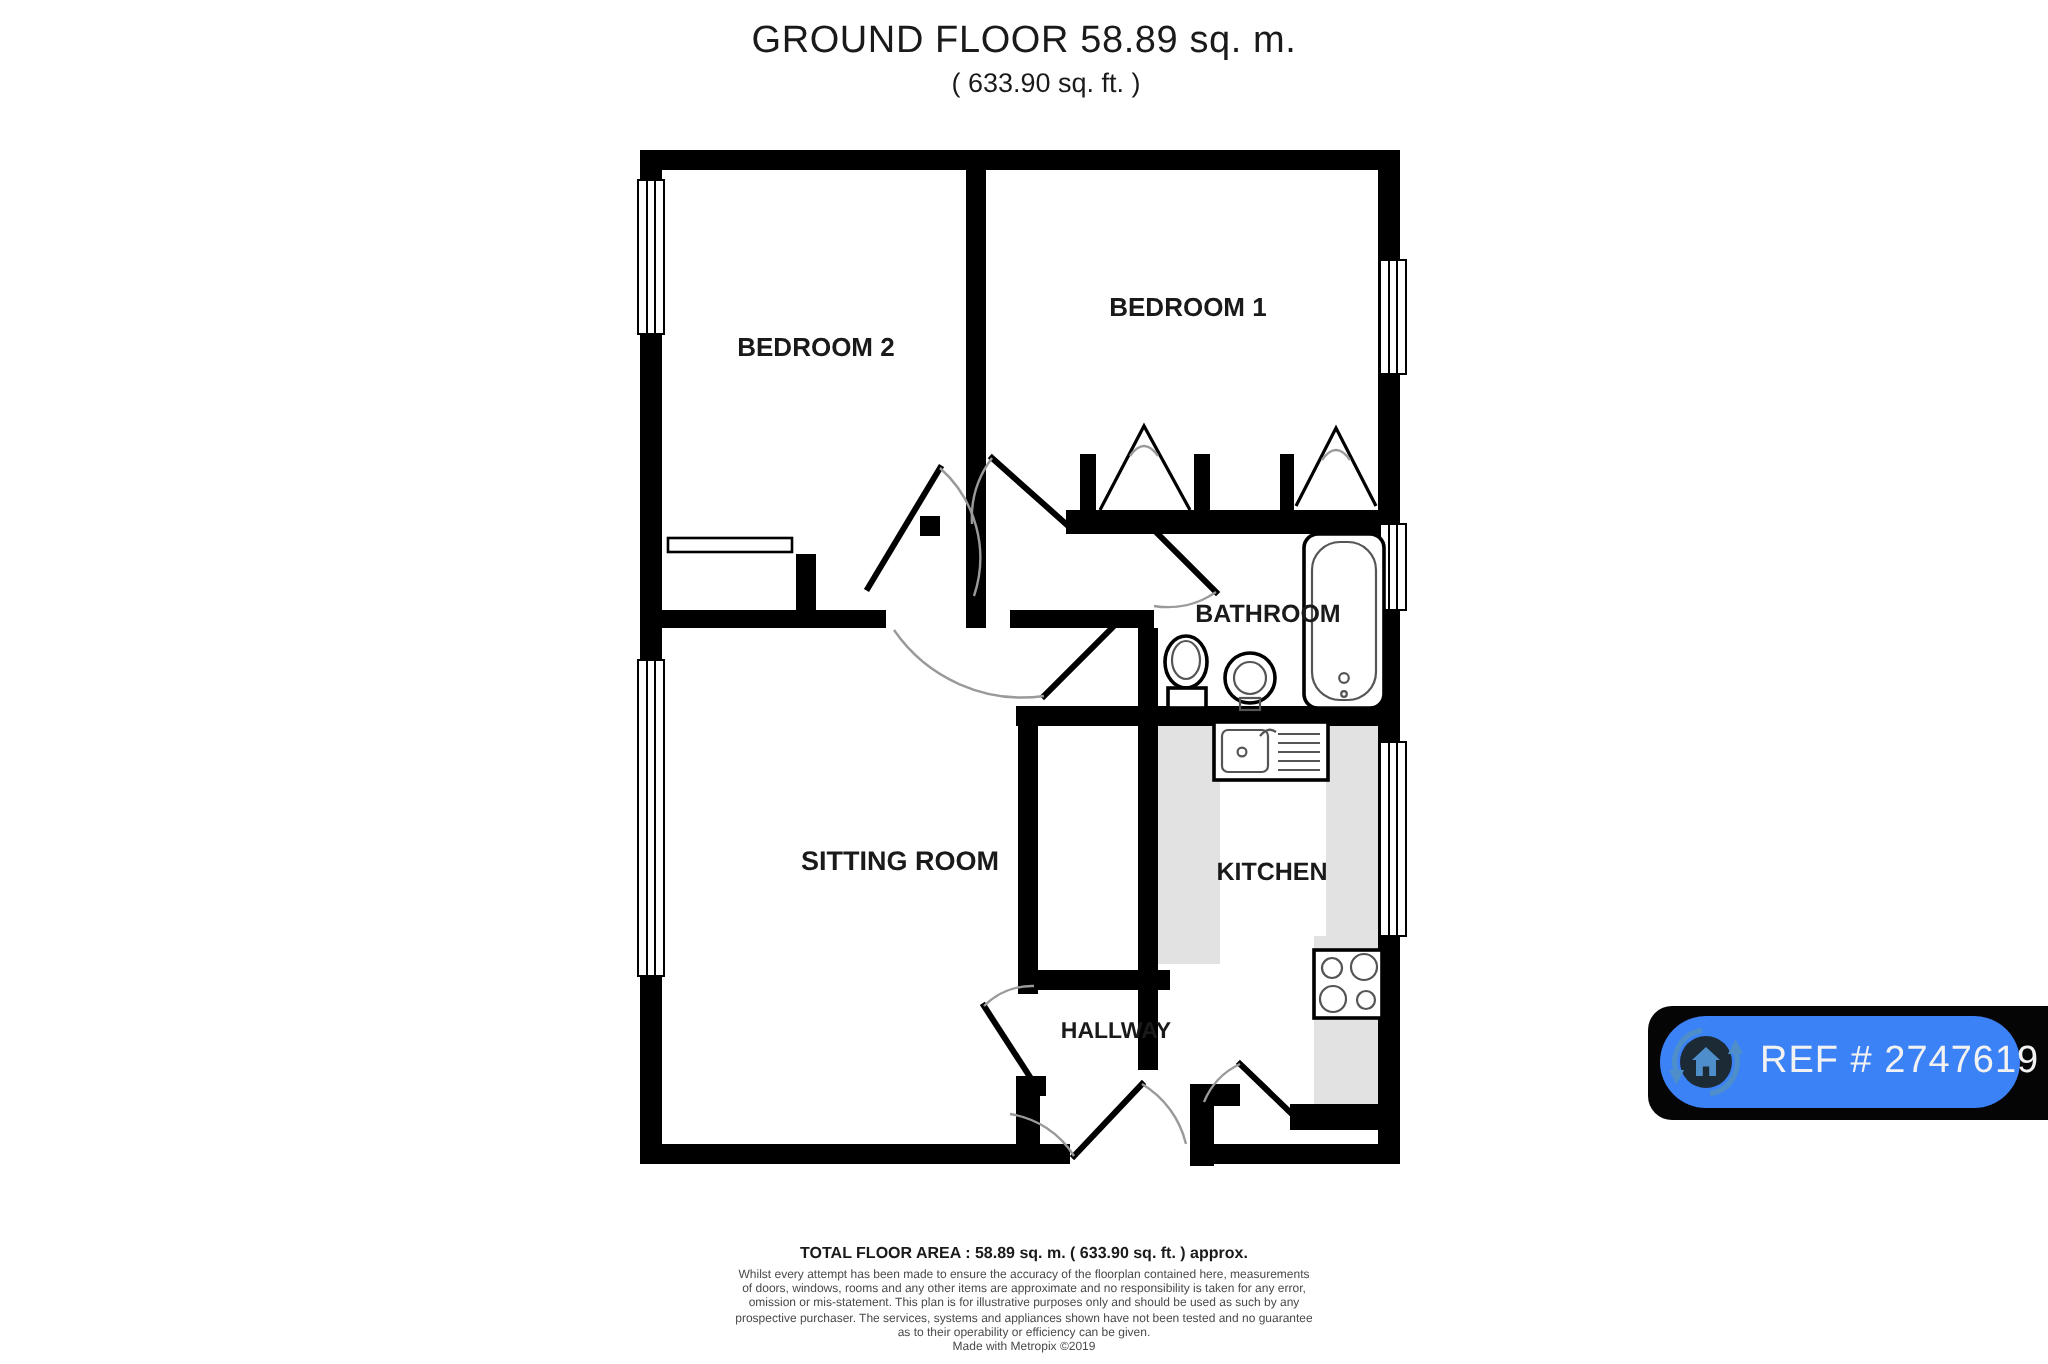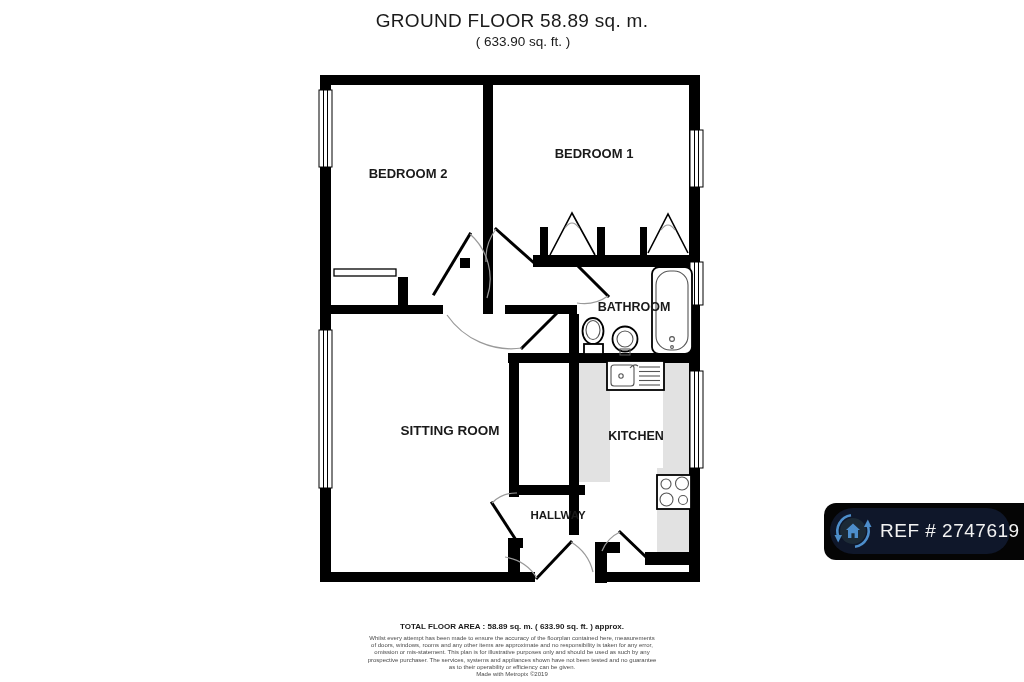--- a/index.html
+++ b/index.html
@@ -18,21 +18,21 @@
   .glassline{stroke:#000;stroke-width:1;}
   .leaf{stroke:#000;stroke-width:3;fill:none;stroke-linecap:square;}
   .arc{stroke:#9a9a9a;stroke-width:1.2;fill:none;}
   .fixture{fill:#fff;stroke:#000;stroke-width:1.8;}
   .fixture-thin{fill:none;stroke:#555;stroke-width:1.1;}
   .thinblack{fill:none;stroke:#000;stroke-width:1.6;}
   
   .badge-band{position:absolute;left:824px;top:503px;width:200px;height:57px;
               background:#050505;border-radius:12px 0 0 12px;}
   .badge-pill{position:absolute;left:6px;top:5px;width:180px;height:46px;border-radius:23px;
-              background:#0f172a;display:flex;align-items:center;}
+              background:#3b82f6;display:flex;align-items:center;}
   .badge-icon{width:40px;height:40px;margin-left:3px;flex:0 0 auto;}
   .badge-text{color:#f2f2f2;font-size:19px;letter-spacing:.5px;margin-left:7px;white-space:nowrap;}
 </style>
 </head>
 <body>
 
 <div id="stage">
 
   <svg id="plan-svg" width="1024" height="682" viewBox="0 0 1024 682">
 

